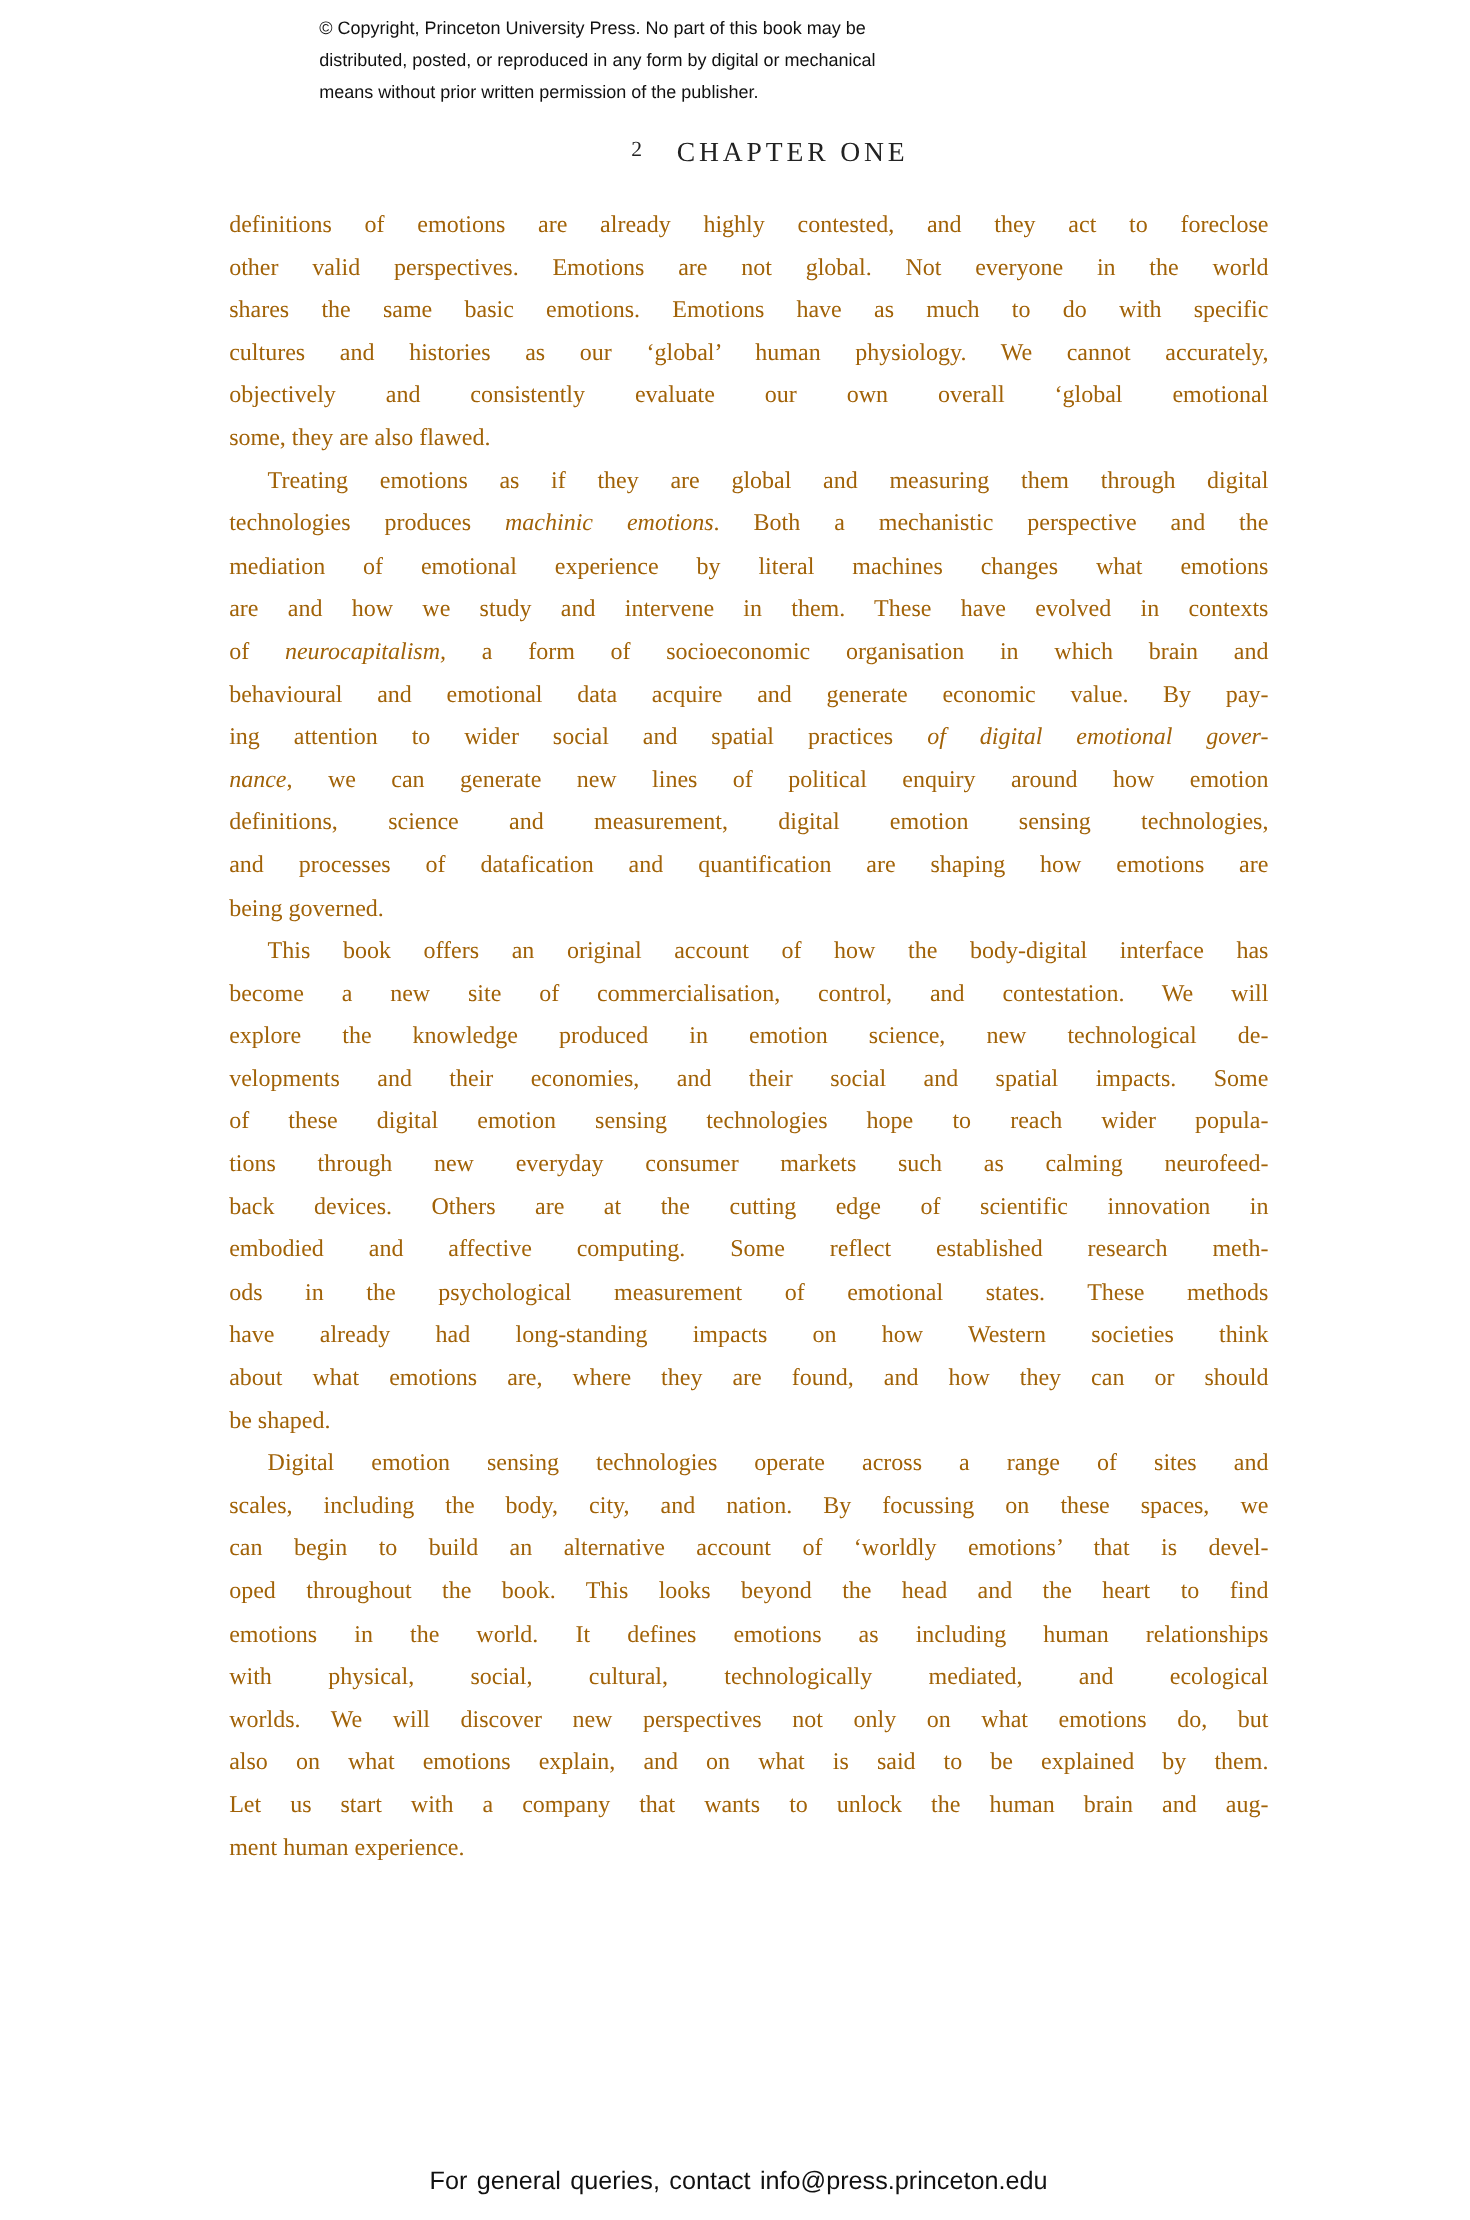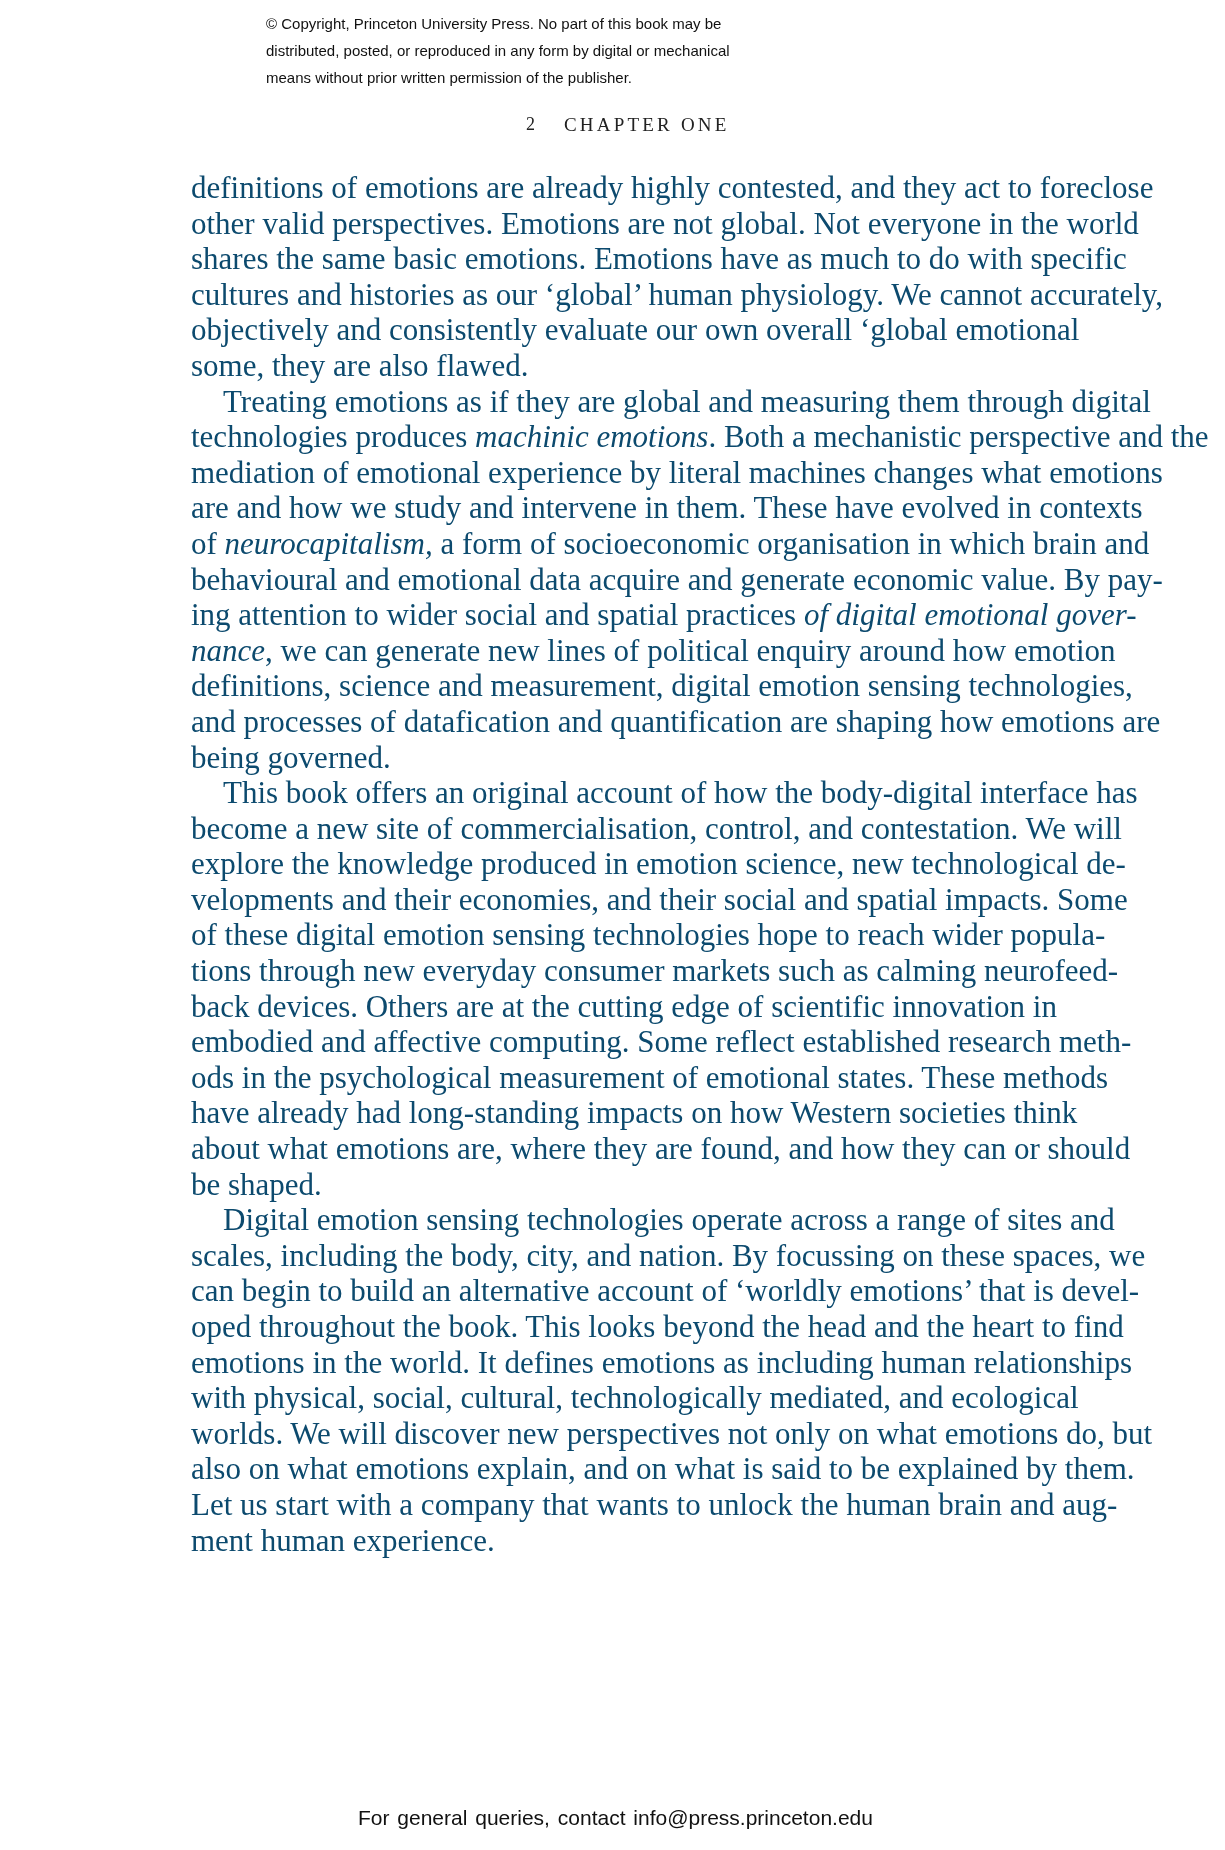--- a/index.html
+++ b/index.html
@@ -7,24 +7,24 @@
   .copyright {
     position: absolute; left: 266px; top: 10px; width: 720px;
     font-family: "Liberation Sans", sans-serif; font-size: 15px; line-height: 27px; color: #111;
   }
   .copyright span { display: block; white-space: nowrap; }
   .running-head {
     position: absolute; left: 0; width: 1225px; top: 114px; text-align: left;
     font-family: "Liberation Serif", serif; font-size: 18px; letter-spacing: 3px; color: #222;
   }
   .running-head .pgnum { position: absolute; left: 526px; }
-  .running-head .chap { position: absolute; left: 564px; font-size: 19px; letter-spacing: 3.2px; }
+  .running-head .chap { position: absolute; left: 564px; font-size: 23px; letter-spacing: 3.2px; }
   .body-text {
     position: absolute; left: 191px; top: 170px; width: 866px;
-    font-family: "Liberation Serif", serif; font-size: 31px; line-height: 35.6px; color: #0c4a6e;
+    font-family: "Liberation Serif", serif; font-size: 20px; line-height: 35.6px; color: #a16207;
   }
   .line { display: block; white-space: nowrap; text-align: justify; text-align-last: justify; height: 35.6px; }
   .line.last { text-align-last: left; }
   .line.indent { padding-left: 32px; }
   .line em { font-style: italic; }
   .footer {
     position: absolute; left: 0; width: 1225px; top: 1806px; text-align: left;
     font-family: "Liberation Sans", sans-serif; font-size: 21px; color: #111;
   }
   .footer span { position: absolute; left: 358px; white-space: nowrap; word-spacing: 2px; }

